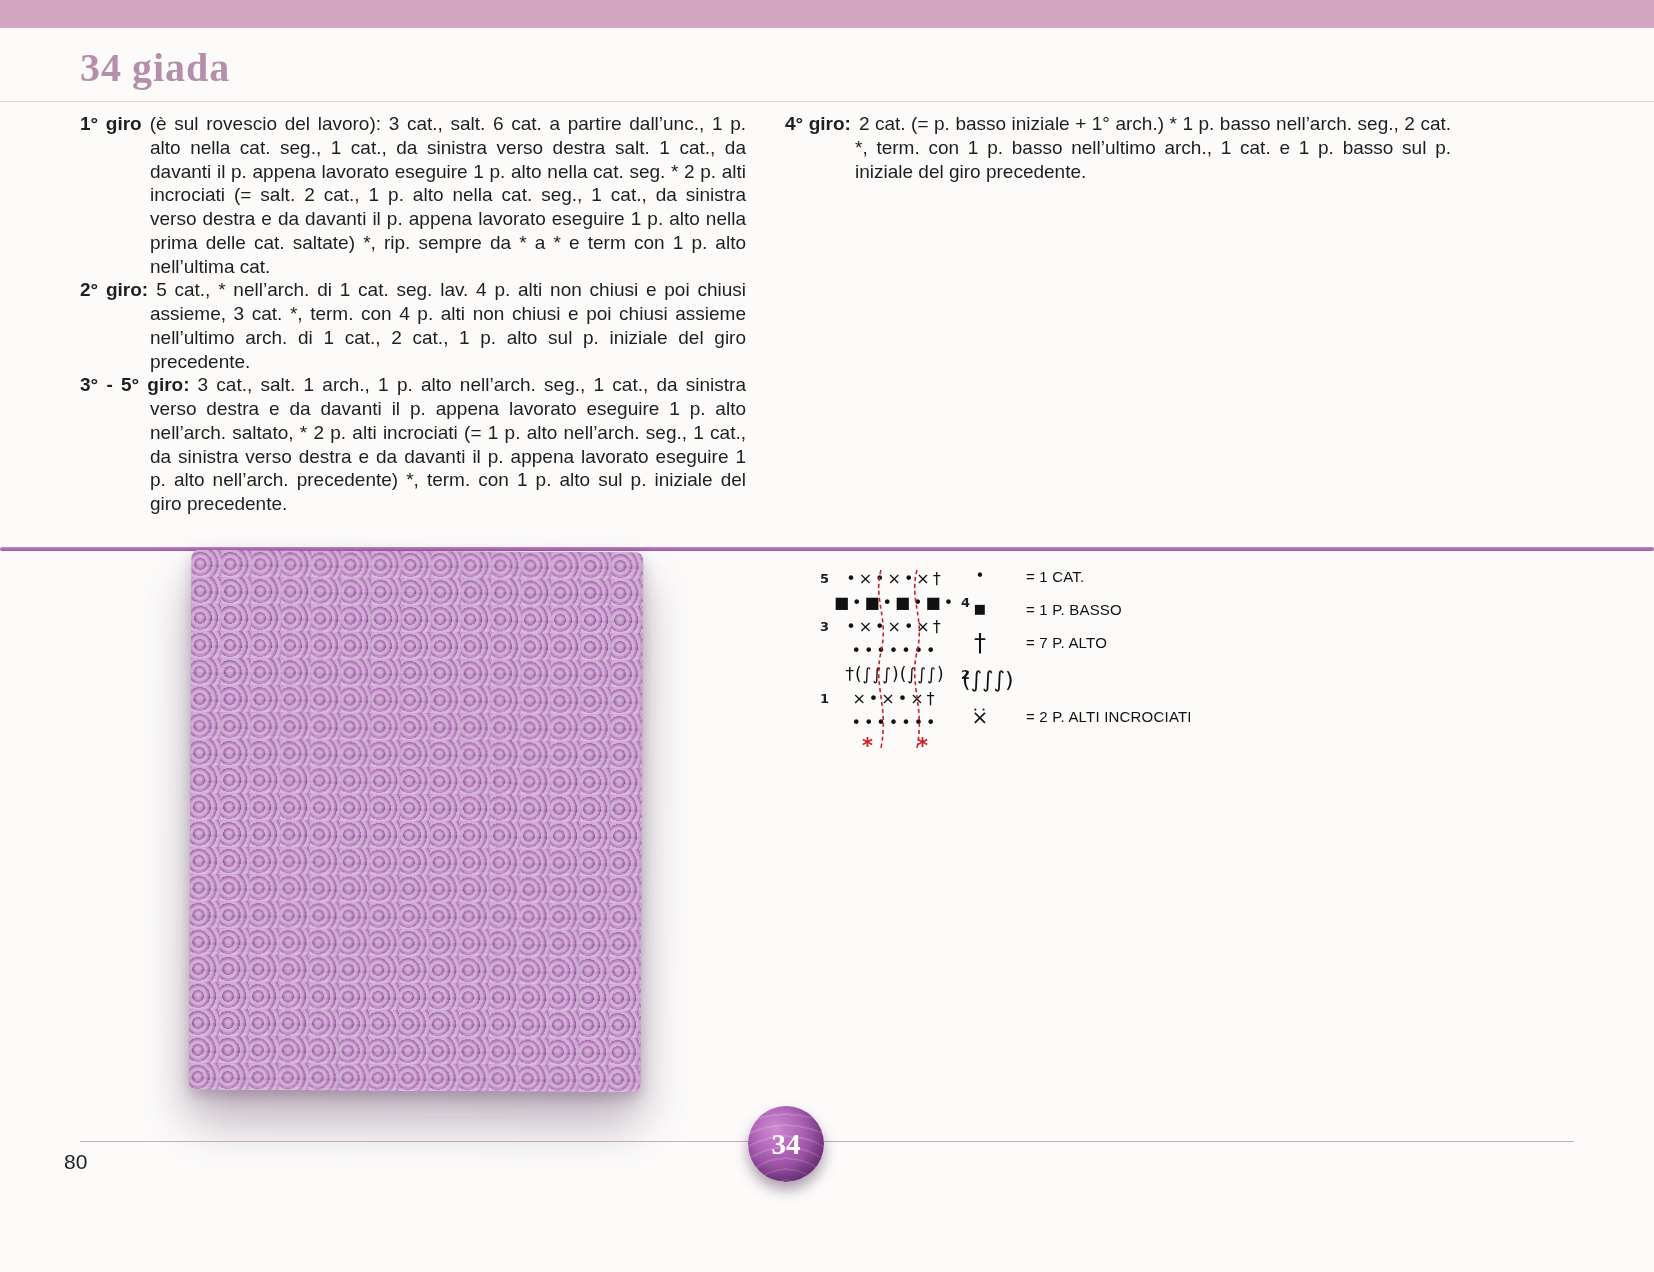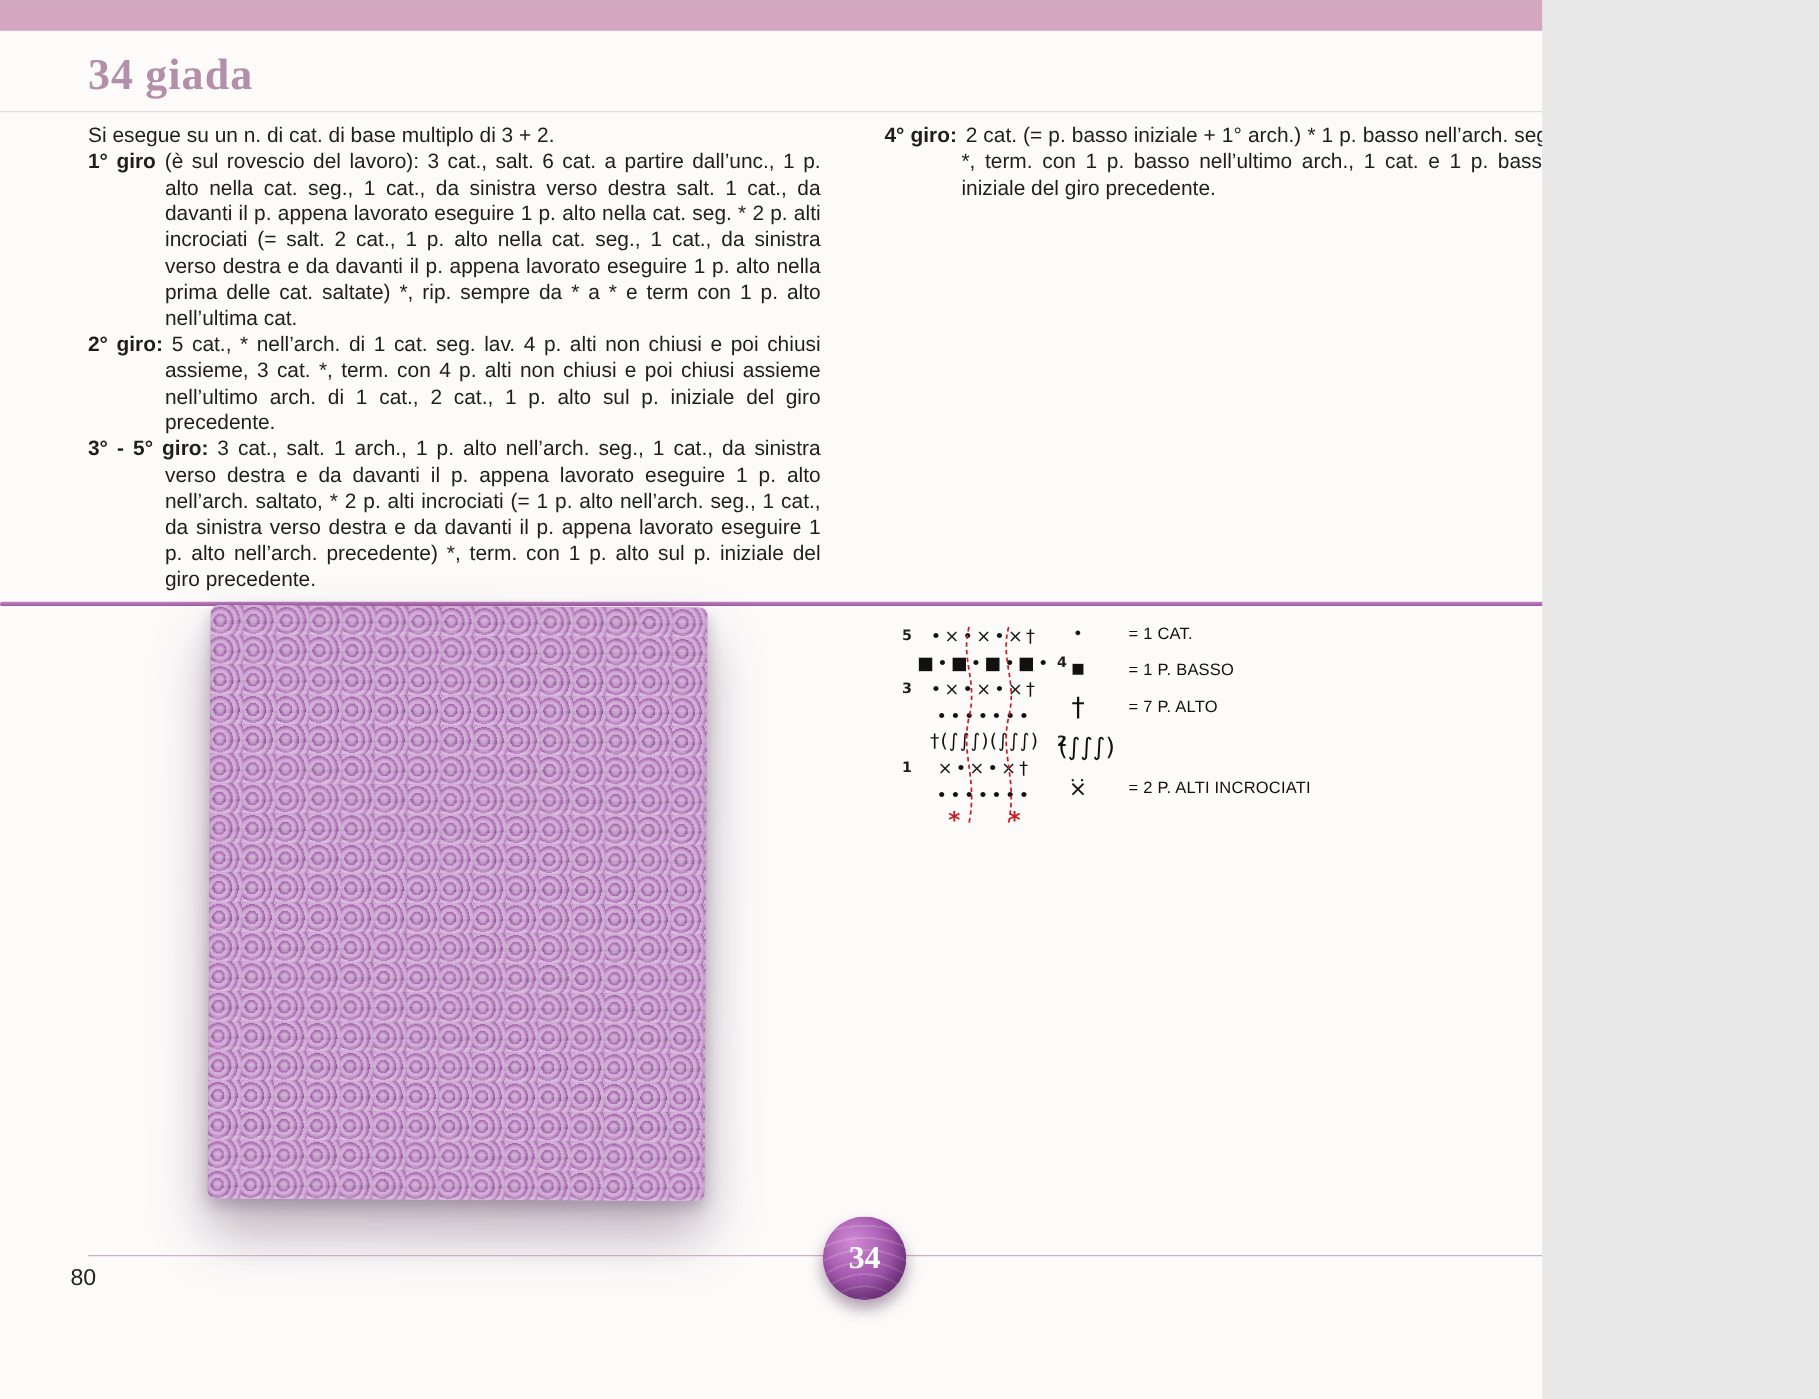--- a/index.html
+++ b/index.html
@@ -1,32 +1,32 @@
 <!DOCTYPE html>
 <html><head>
 <meta charset="utf-8">
 <style>
   * { margin:0; padding:0; box-sizing:border-box; }
   html,body { background:#e8e8e8; }
   .page {
-    position:relative; width:1402px; height:1272px; overflow:hidden;
+    position:relative; width:1654px; height:1272px; overflow:hidden;
     background:#fcfbfa; font-family:"Liberation Sans", sans-serif; color:#1e1e1e;
   }
   .topbar { position:absolute; left:0; top:0; width:1654px; height:28px; background:#d3a6c2; }
   .title {
     position:absolute; left:80px; top:44px;
     font-family:"Liberation Serif", serif; font-weight:700; font-size:40px;
     color:#b48fa9; letter-spacing:1px;
   }
   .title .tnum { margin-right:10px; }
   .title-rule { position:absolute; left:0; top:101px; width:1654px; height:1px; background:#dcd9d7; }
 
   .col { position:absolute; top:112px; width:666px; font-size:19px; line-height:1.25; }
   .col-left  { left:80px; }
-  .col-right { left:804px; }
+  .col-right { left:785px; }
   .intro { text-align:left; margin:0; }
   .entry { padding-left:70px; text-indent:-70px; text-align:justify; margin:0; }
   .entry .lbl { font-weight:700; margin-right:8px; }
 
   
   .yarn-strand {
     position:absolute; left:0; top:547px; width:1654px; height:4px;
     background:linear-gradient(#c286c4,#9a58a0); border-radius:2px;
   }
   .swatch {
@@ -87,21 +87,20 @@
 <div class="page">
 
   <div class="topbar"></div>
 
   <h1 class="title">
     <span class="tnum">34</span><span>giada</span>
   </h1>
   <div class="title-rule"></div>
 
   <div class="col col-left">
-    <p class="intro">Si esegue su un n. di cat. di base multiplo di 3 + 2.</p>
     <p class="entry">
       <span class="lbl">1° giro</span><span>(è sul rovescio del lavoro): 3 cat., salt. 6 cat. a partire dall’unc., 1 p. alto nella cat. seg., 1 cat., da sinistra verso destra salt. 1 cat., da davanti il p. appena lavorato eseguire 1 p. alto nella cat. seg. * 2 p. alti incrociati (= salt. 2 cat., 1 p. alto nella cat. seg., 1 cat., da sinistra verso destra e da davanti il p. appena lavorato eseguire 1 p. alto nella prima delle cat. saltate) *, rip. sempre da * a * e term con 1 p. alto nell’ultima cat.</span>
     </p>
     <p class="entry">
       <span class="lbl">2° giro:</span><span>5 cat., * nell’arch. di 1 cat. seg. lav. 4 p. alti non chiusi e poi chiusi assieme, 3 cat. *, term. con 4 p. alti non chiusi e poi chiusi assieme nell’ultimo arch. di 1 cat., 2 cat., 1 p. alto sul p. iniziale del giro precedente.</span>
     </p>
     <p class="entry">
       <span class="lbl">3° - 5° giro:</span><span>3 cat., salt. 1 arch., 1 p. alto nell’arch. seg., 1 cat., da sinistra verso destra e da davanti il p. appena lavorato eseguire 1 p. alto nell’arch. saltato, * 2 p. alti incrociati (= 1 p. alto nell’arch. seg., 1 cat., da sinistra verso destra e da davanti il p. appena lavorato eseguire 1 p. alto nell’arch. precedente) *, term. con 1 p. alto sul p. iniziale del giro precedente.</span>
     </p>
   </div>

